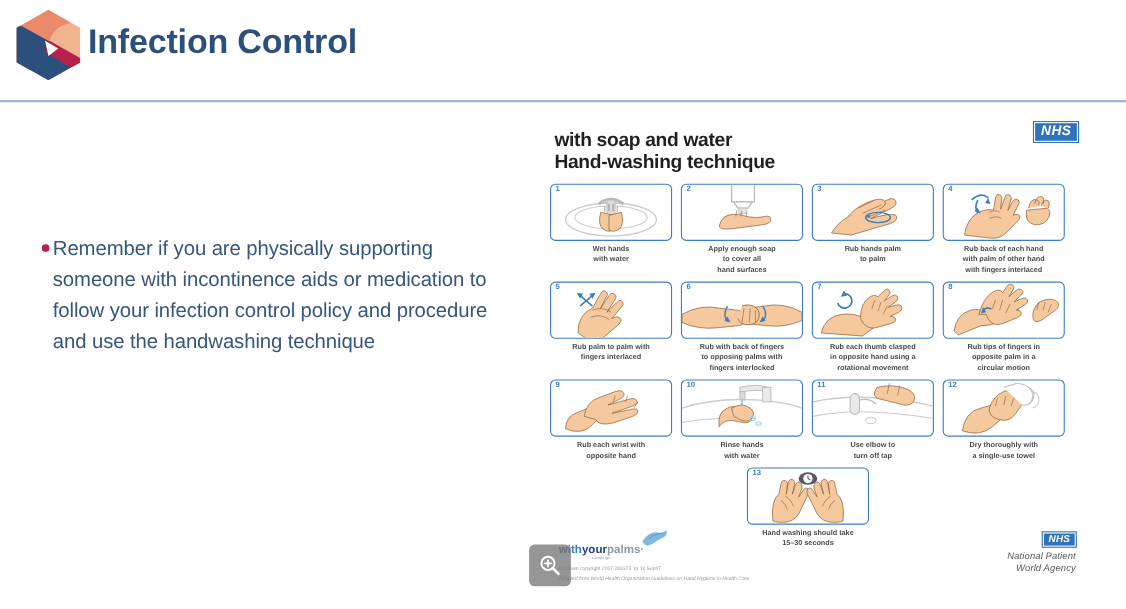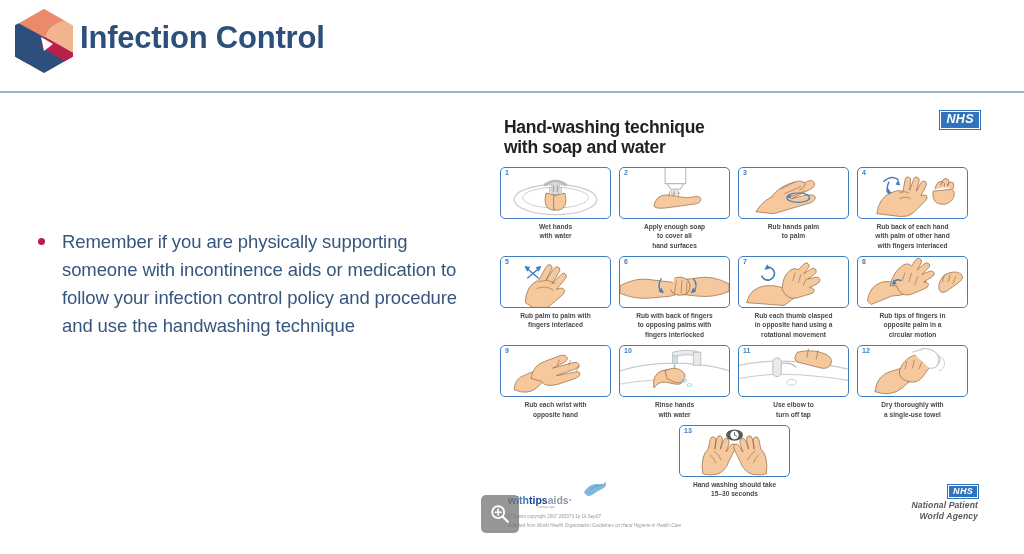--- a/index.html
+++ b/index.html
@@ -25,22 +25,22 @@
     position:absolute; left:11px; top:7px; width:66px; height:68px;
   }
   .brand-title {
     position:absolute; left:80px; top:20px;
     font-size:31px; font-weight:bold; color:#2d4f7c;
     letter-spacing:-0.2px; white-space:nowrap;
   }
 
   
   .bullet-block {
-    position:absolute; left:38px; top:228px; width:420px;
-    display:flex; gap:17px; align-items:flex-start;
+    position:absolute; left:38px; top:212px; width:420px;
+    display:flex; gap:3px; align-items:flex-start;
   }
   .bullet-dot {
     width:7px; height:7px; border-radius:50%;
     background:#b81f4a; margin-top:10px; flex:0 0 auto;
   }
   .bullet-text {
     font-size:18.5px; line-height:1.52; color:#37567e;
     letter-spacing:-0.1px;
   }
 
@@ -104,21 +104,21 @@
   .npsa {
     position:absolute; right:6px; top:4px; text-align:right;
   }
   .npsa .nhs-badge-sm {
     display:inline-block; background:#2e73bb; color:#fff;
     font-size:9px; font-weight:bold; font-style:italic;
     padding:0px 4px 1px 4px; letter-spacing:0.3px;
     border:1px solid #fff; box-shadow:0 0 0 1px #2e73bb;
   }
   .npsa-text {
-    margin-top:2px; font-size:8.6px; font-weight:bold; font-style:italic;
+    margin-top:2px; font-size:8.6px; font-weight:normal; font-style:italic;
     color:#58595b; line-height:1.28; letter-spacing:0.1px;
   }
 
   
   .zoom-overlay {
     position:absolute; left:481px; top:495px; width:38px; height:38px;
     background:rgba(110,110,110,0.72); border-radius:5px;
     display:flex; align-items:center; justify-content:center;
   }
 </style>
@@ -150,22 +150,22 @@
 <div class="header-divider"></div>
 
 <div class="bullet-block">
   <div class="bullet-dot"></div>
   <div class="bullet-text">Remember if you are physically supporting someone with incontinence aids or medication to follow your infection control policy and procedure and use the handwashing technique</div>
 </div>
 
 <div class="poster">
 
   <div class="poster-title">
+    <div>with soap and water</div>
     <div>Hand-washing technique</div>
-    <div>with soap and water</div>
   </div>
 
   <div class="nhs-badge">NHS</div>
 
   <div class="grid">
 
     <div class="grid-row">
 
       <div class="cell">
         <div class="panel">
@@ -396,21 +396,21 @@
 
   <div class="poster-footer">
 
     <div class="cyh-logo">
       <div class="cyh-bird">
         <svg viewBox="0 0 26 16" width="26" height="16">
           <path d="M2,11 q6,-9 14,-8 q5,1 8,-2 q1,5 -4,7 q-6,3 -10,6 q-5,3 -8,-3z" fill="#7fb8dd"></path>
           <path d="M8,9 q5,-5 12,-5" fill="none" stroke="#5a9bc9" stroke-width=".8"></path>
         </svg>
       </div>
-      <div class="cyh-word"><span class="cyh-clean">with</span><span class="cyh-your">tips</span><span class="cyh-hands">aids·</span></div>
+      <div class="cyh-word"><span class="cyh-clean">with</span><span class="cyh-your">your</span><span class="cyh-hands">palms·</span></div>
       <div class="cyh-sub">campaign</div>
     </div>
 
     <div class="copyright">
       <div>© Crown copyright 2007 283373 1p 1k Sep07</div>
       <div style="font-style:italic">Adapted from World Health Organization Guidelines on Hand Hygiene in Health Care</div>
     </div>
 
     <div class="npsa">
       <span class="nhs-badge-sm">NHS</span>

